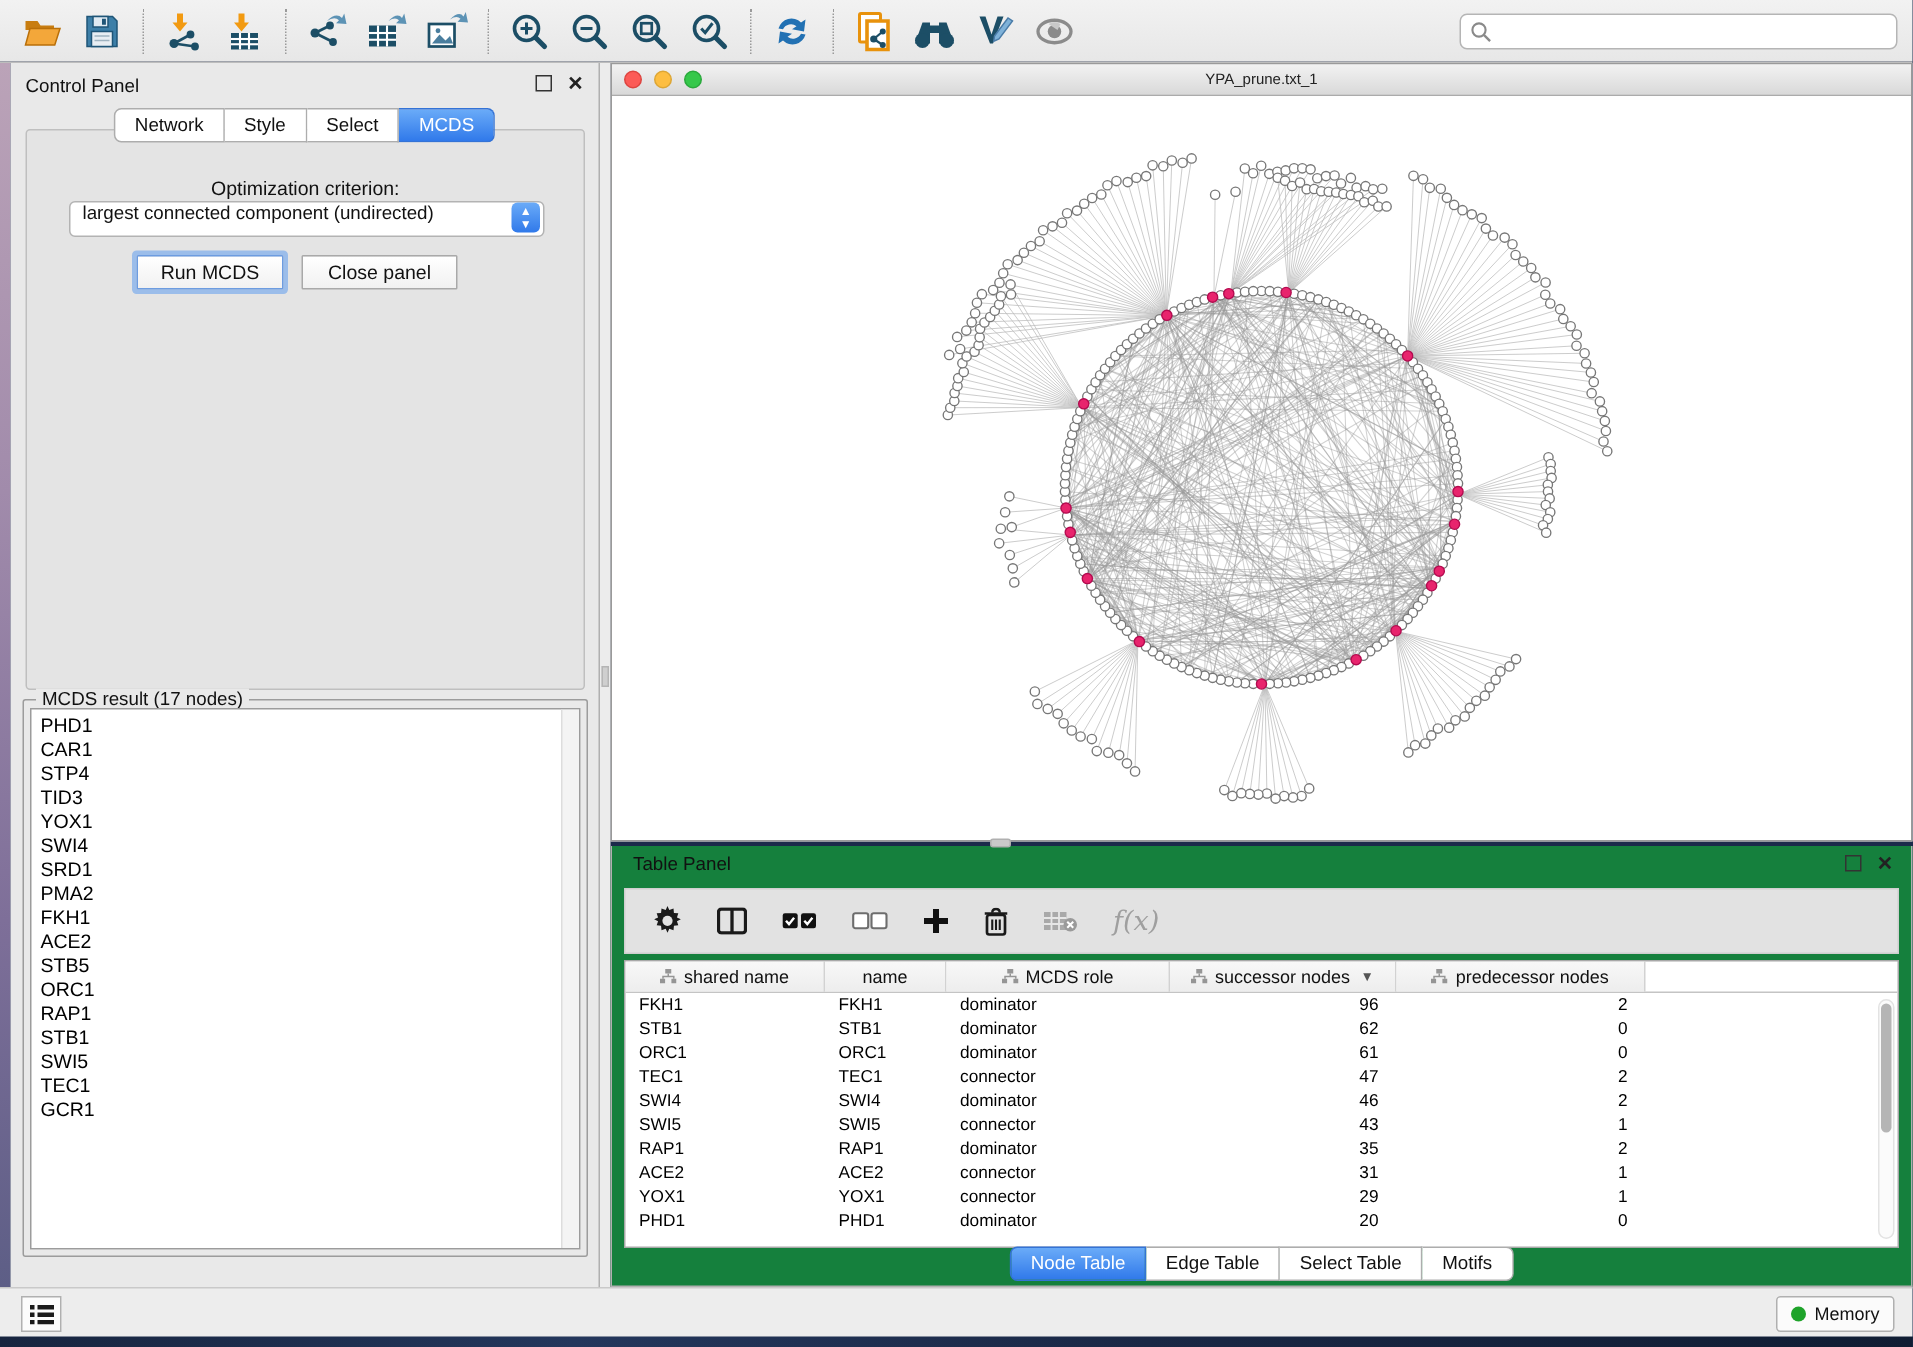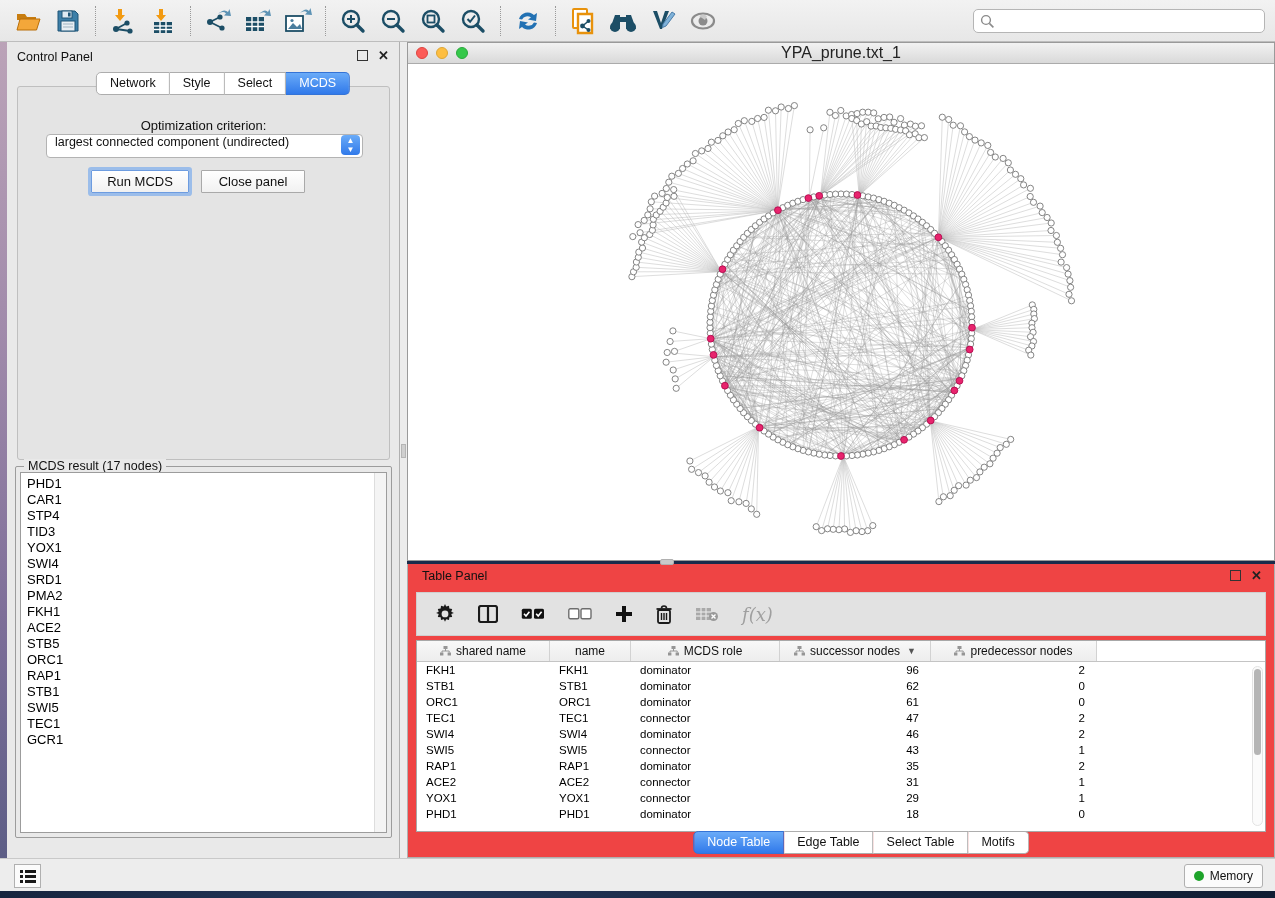--- a/index.html
+++ b/index.html
@@ -22,21 +22,21 @@
   #desktop-bottom { left:0; top:891px; width:1275px; height:7px;
                     background:linear-gradient(90deg,#17253f,#24375c 30%,#1a2845 60%,#101d33); }
 
   
   #control-panel { left:7px; top:42px; width:393px; height:816px; background:#e9e9e9; border-right:1px solid #b0b0b0; }
   .panel-title { font-size:12.5px; color:#111; }
   .win-ctls { position:absolute; display:flex; gap:10px; align-items:center; }
   .float-glyph { width:11px; height:11px; border:1.5px solid #333; display:inline-block; }
   .close-glyph { font-size:13px; font-weight:bold; color:#222; line-height:11px; }
 
-  .seg-tabs { display:flex;margin-left:20px; }
+  .seg-tabs { display:flex; }
   .seg-tab { font-size:12.5px; padding:3px 13px 4px; background:#fff; border:1px solid #adadad; border-left:none;
              color:#111; }
   .seg-tab:first-child { border-left:1px solid #adadad; border-radius:5px 0 0 5px; }
   .seg-tab:last-child { border-radius:0 5px 5px 0; }
   .seg-tab.active { background:linear-gradient(#6aabf8,#3079ea); color:#fff; border-color:#3473d6; }
 
   #cp-tabs { position:absolute; left:50%; transform:translateX(-50%); top:30px; z-index:2; }
   #cp-inner { position:absolute; left:10px; top:44px; width:373px; height:374px; background:#e4e4e4;
               border:1px solid #bfbfbf; border-radius:3px; }
   #opt-label { position:absolute; top:31px; width:100%; text-align:center; font-size:13px; color:#111; }
@@ -64,28 +64,28 @@
   #v-splitter .handle { position:absolute; left:1px; top:402px; width:5px; height:14px; background:#cfcfcf; border:1px solid #b5b5b5; }
 
   
   #net-window { left:407px; top:42px; width:868px; height:519px; background:#fff; border:1px solid #9a9a9a; }
   #net-titlebar { height:21px; background:linear-gradient(#f2f2f2,#d9d9d9); border-bottom:1px solid #ababab;
                   display:flex; align-items:center; position:relative; }
   .traffic { width:12px; height:12px; border-radius:50%; margin-left:8px; }
   #tl-red { background:#fc5b57; border:1px solid #dd4540; }
   #tl-yellow { background:#fdbe41; border:1px solid #dda635; }
   #tl-green { background:#35c84a; border:1px solid #2aa93c; }
-  #net-title { position:absolute; width:100%; text-align:center; font-size:16px; color:#222; }
+  #net-title { position:absolute; width:100%; text-align:center; font-size:10px; color:#222; }
   #graph-svg { display:block; }
 
   
   #h-handle { left:660px; top:559px; width:14px; height:6px; background:#c9c9c9; border:1px solid #b0b0b0; border-radius:2px; z-index:4; }
 
   
-  #table-panel { left:407px; top:564px; width:868px; height:294px; background:#ef4444; border:1px solid #b0b0b0; border-top:none; }
+  #table-panel { left:407px; top:564px; width:868px; height:294px; background:#15803d; border:1px solid #b0b0b0; border-top:none; }
   #tp-title { position:absolute; left:14px; top:5px; }
   #tp-toolbar { position:absolute; left:8px; top:28px; right:8px; height:44px; background:#e2e2e2;
                 border:1px solid #cfcfcf; display:flex; align-items:center; padding-left:18px; gap:23px; }
   .tpt-btn { display:flex; align-items:center; justify-content:center; }
   #fx-label { font-family:"DejaVu Serif", serif; font-style:italic; font-size:18px; color:#9f9f9f; }
 
   #tp-table { position:absolute; left:8px; top:76px; right:8px; height:192px; background:#fff; border:1px solid #a8a8a8; overflow:hidden; }
   #tp-header { display:flex; height:21px; border-bottom:1px solid #c4c4c4; }
   .th-cell { background:linear-gradient(#f8f8f8,#ededed); border-right:1px solid #d2d2d2; display:flex;
              align-items:center; justify-content:center; gap:5px; font-size:12px; color:#111; }
@@ -1495,21 +1495,21 @@
           <div class="td-cell" style="width: 133px;">YOX1</div>
           <div class="td-cell" style="width: 81px;">YOX1</div>
           <div class="td-cell" style="width: 149px;">connector</div>
           <div class="td-cell td-num" style="width: 151px;">29</div>
           <div class="td-cell td-num" style="width: 166px;">1</div>
         </div>
         <div class="tr-row">
           <div class="td-cell" style="width: 133px;">PHD1</div>
           <div class="td-cell" style="width: 81px;">PHD1</div>
           <div class="td-cell" style="width: 149px;">dominator</div>
-          <div class="td-cell td-num" style="width: 151px;">18</div>
+          <div class="td-cell td-num" style="width: 151px;">20</div>
           <div class="td-cell td-num" style="width: 166px;">0</div>
         </div>
       </div>
     <div id="tp-vscroll">
         <div class="thumb"></div>
       </div>
   </div>
 
   <div id="tp-tabs" class="seg-tabs">
       <div class="seg-tab active">Node Table</div>

